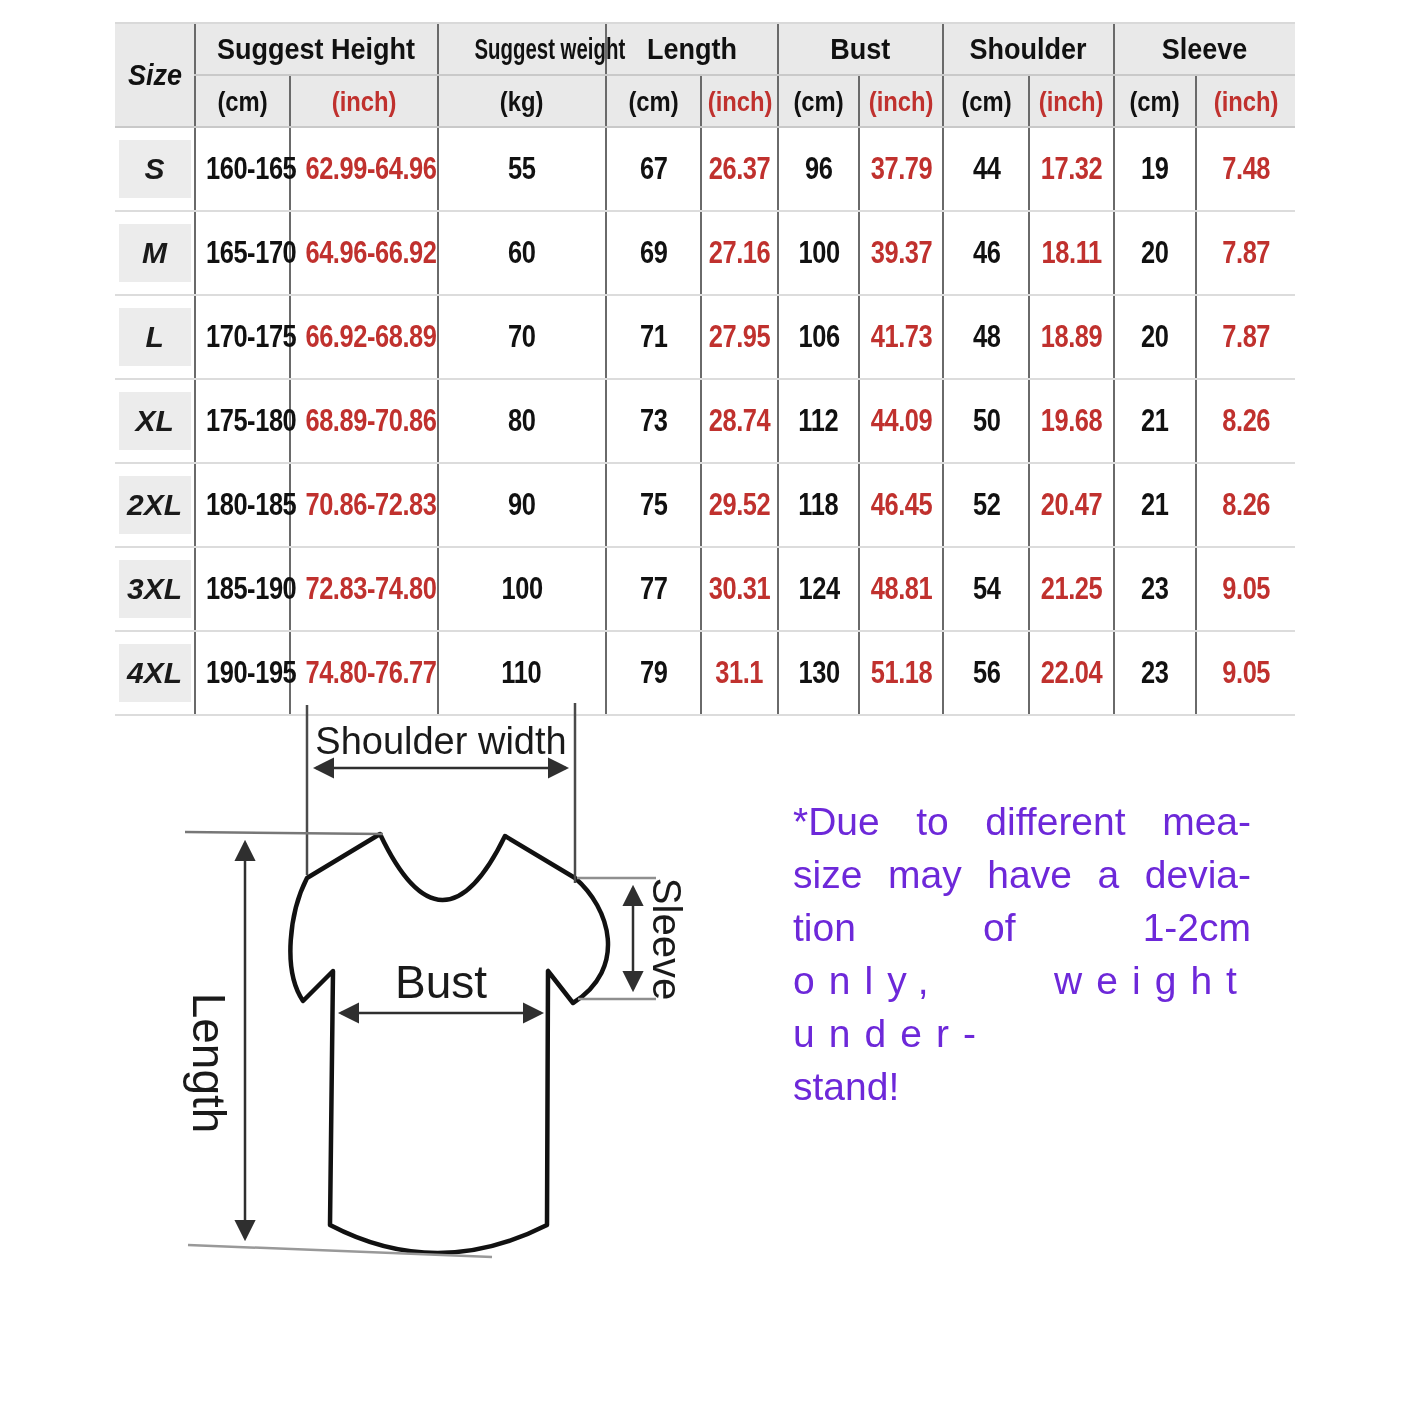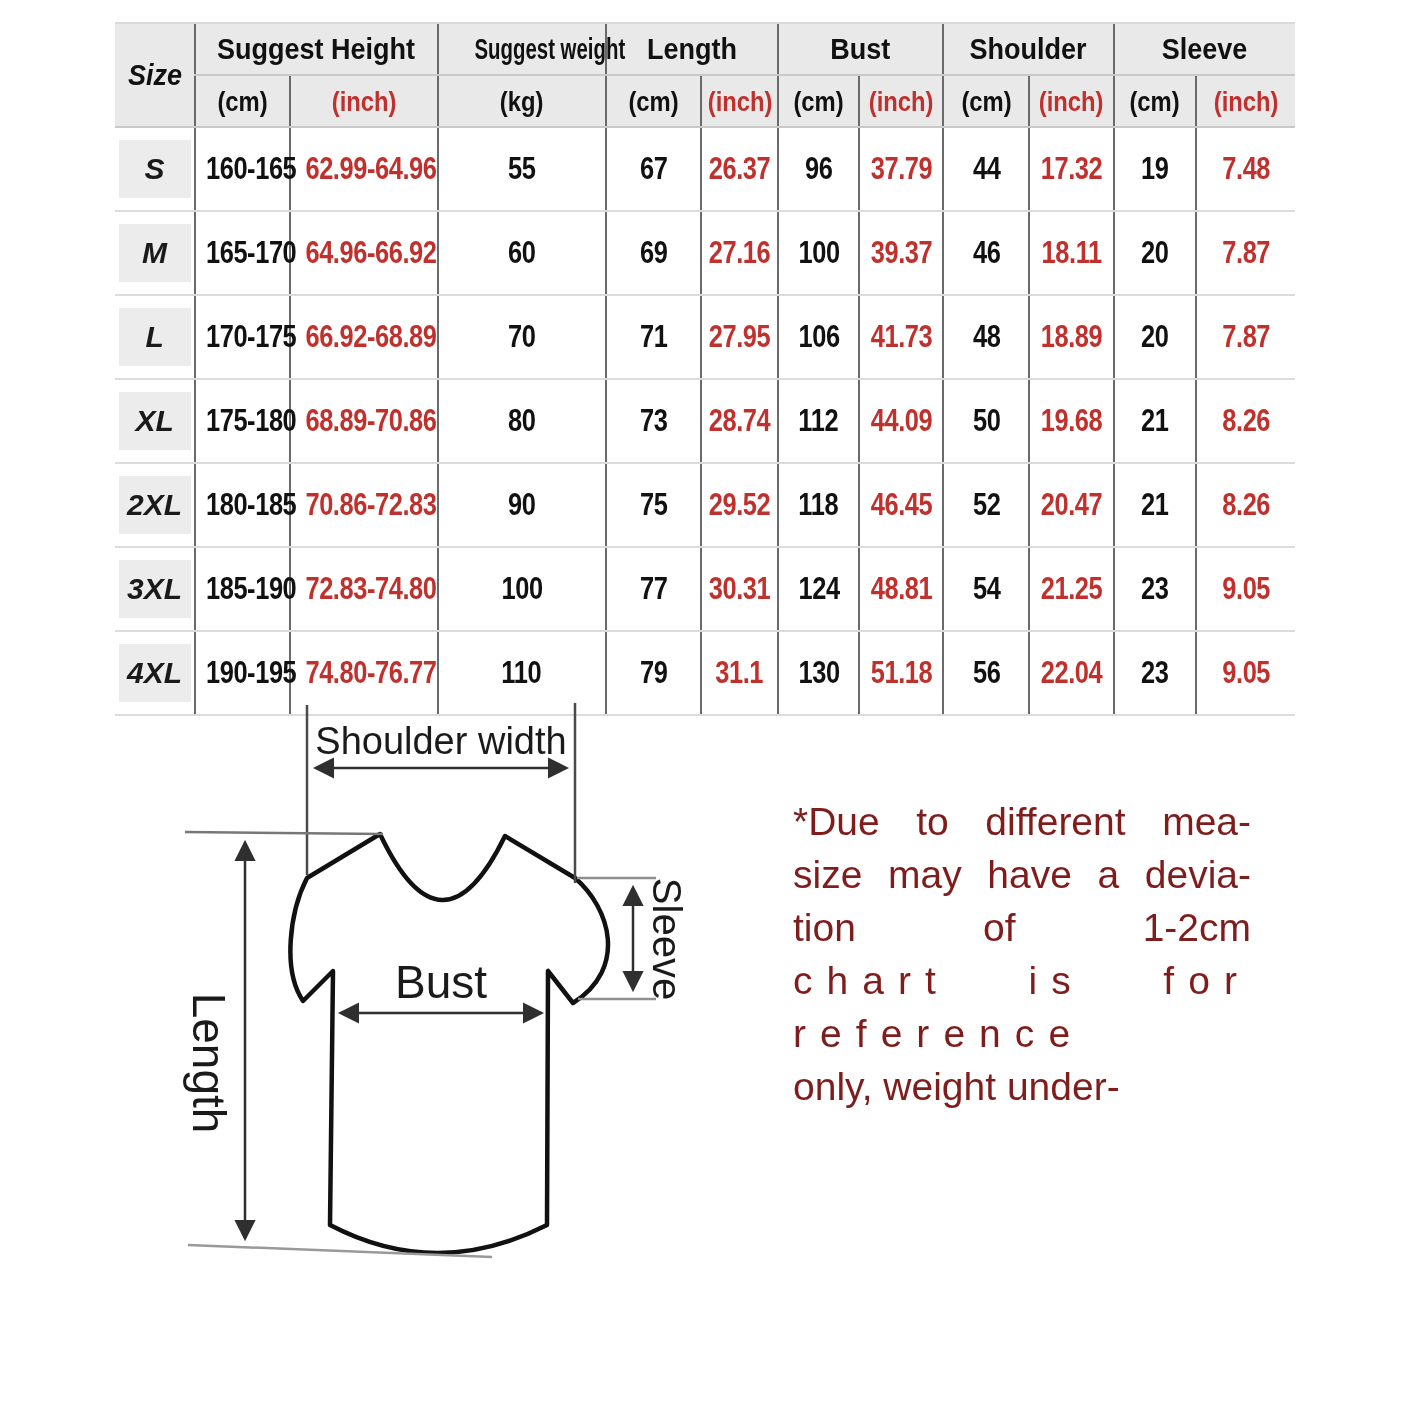--- a/index.html
+++ b/index.html
@@ -33,21 +33,21 @@
     font-size:30px;font-weight:bold;color:#1a1a1a;
   }
 
   
   .diagram{position:absolute;left:150px;top:678px;}
   .diagram text{
     font-family:"Liberation Sans","DejaVu Sans",sans-serif;fill:#1a1a1a;
   }
 
   
-  .note{position:absolute;left:793px;top:795px;width:458px;color:#7f1d1d;}
+  .note{position:absolute;left:793px;top:795px;width:458px;color:#6d28d9;}
   .note p{
     margin:0;font-size:39px;line-height:53px;
     text-align:justify;text-align-last:justify;white-space:normal;
   }
   .note p:nth-child(4){letter-spacing:0.36em;}
   .note p:nth-child(7){letter-spacing:0.10em;}
   .note p:last-child{text-align-last:left;letter-spacing:0;}
 </style>
 </head>
 <body>
@@ -227,15 +227,15 @@
     <line x1="38" y1="567" x2="342" y2="579" stroke="#999" stroke-width="2.5"></line>
     <line x1="95" y1="165" x2="95" y2="560" stroke="#2f2f2f" stroke-width="2.5" marker-start="url(#ah)" marker-end="url(#ah)"></line>
     <text x="55" y="385" font-size="46" text-anchor="middle" dominant-baseline="middle" transform="rotate(90 55 385)">Length</text>
   </svg>
 </div>
 
 <div class="note">
     <p>*Due to different mea-</p>
     <p>size may have a devia-</p>
     <p>tion of 1-2cm</p>
-    <p>chart is for reference</p>
     <p>only, weight under-</p>
+    <p>stand!</p>
   </div>
 
 </body></html>

